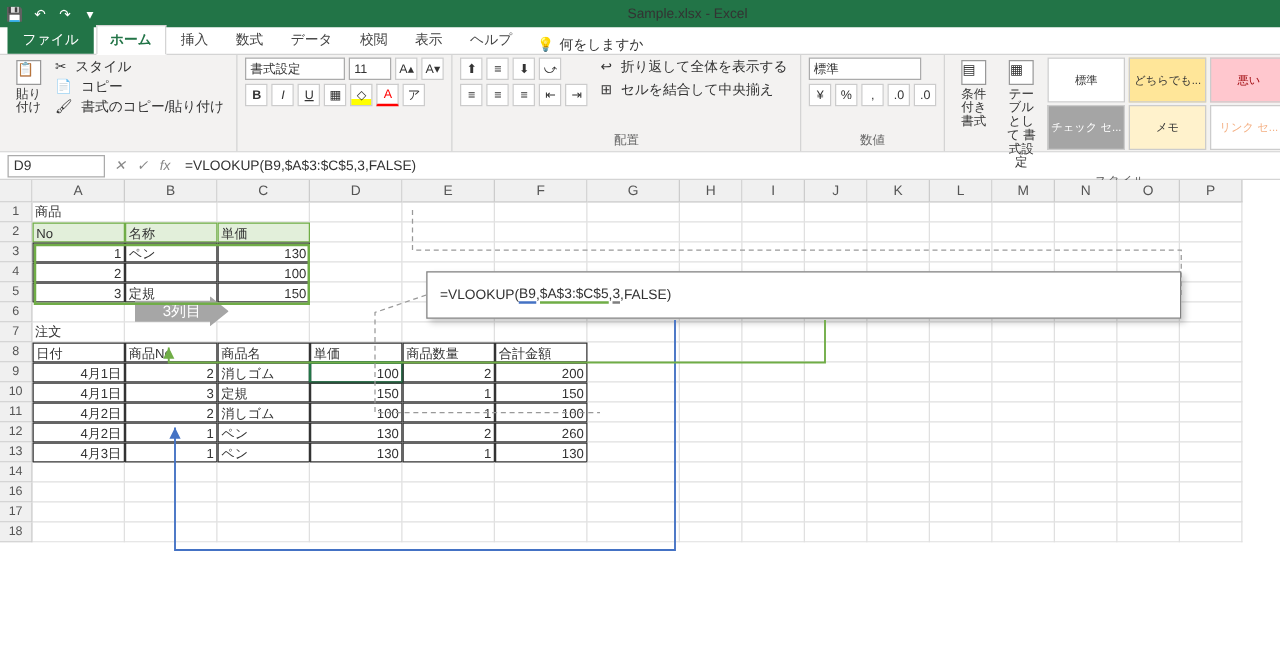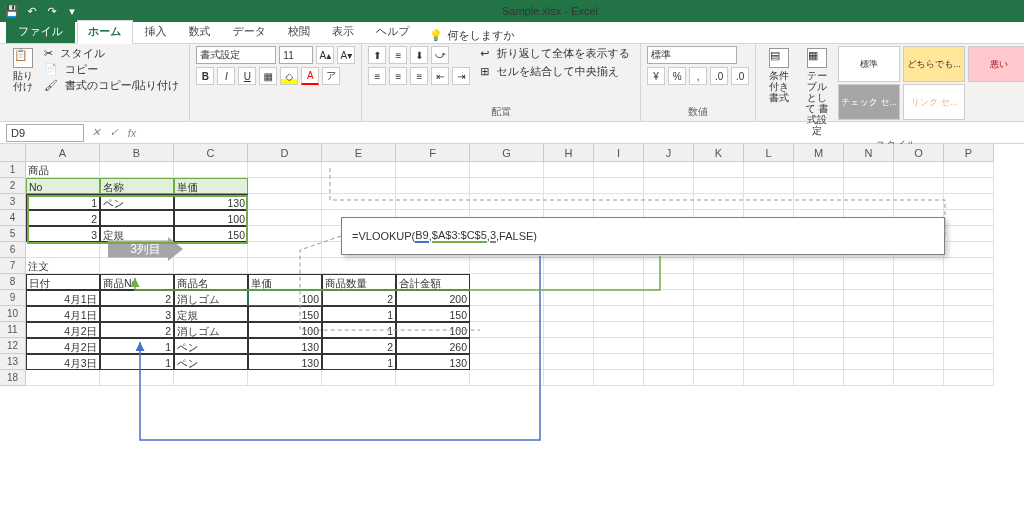--- a/index.html
+++ b/index.html
@@ -184,35 +184,37 @@
 書式設定</div>
         </div>
       <div class="styles-gallery stack" style="gap:2px">
         <div class="row">
           <div class="style-item std">標準</div>
           <div class="style-item any">どちらでも...</div>
           <div class="style-item bad">悪い</div>
         </div>
         <div class="row">
           <div class="style-item chk">チェック セ...</div>
+          <div class="style-item memo">メモ</div>
           <div class="style-item link">リンク セ...</div>
         </div>
       </div>
     </div>
     <div class="group-label">スタイル</div>
   </div>
 </div>
 
 <div class="namebox-row">
   <div class="namebox">D9</div>
   <div class="fx-btns">
     <div class="fx-btn">✕</div>
     <div class="fx-btn">✓</div>
     <div class="fx-btn">fx</div>
   </div>
+  <div class="formula">=VLOOKUP(B9,$A$3:$C$5,3,FALSE)</div>
 </div>
 
 <div class="sheet" id="sheet">
     <div class="hdr-row">
       <div class="corner"></div>
       <div class="colh" style="width:74px">A</div>
       <div class="colh" style="width:74px">B</div>
       <div class="colh" style="width:74px">C</div>
       <div class="colh" style="width:74px">D</div>
       <div class="colh" style="width:74px">E</div>
@@ -469,20 +471,77 @@
       <div class="c " style="width:50px"></div>
       <div class="c " style="width:50px"></div>
       <div class="c " style="width:50px"></div>
       <div class="c " style="width:50px"></div>
       <div class="c " style="width:50px"></div>
       <div class="c " style="width:50px"></div>
       <div class="c " style="width:50px"></div>
       <div class="c " style="width:50px"></div>
     </div>
     <div class="r">
+      <div class="rh">14</div>
+      <div class="c " style="width:74px"></div>
+      <div class="c " style="width:74px"></div>
+      <div class="c " style="width:74px"></div>
+      <div class="c " style="width:74px"></div>
+      <div class="c " style="width:74px"></div>
+      <div class="c " style="width:74px"></div>
+      <div class="c " style="width:74px"></div>
+      <div class="c " style="width:50px"></div>
+      <div class="c " style="width:50px"></div>
+      <div class="c " style="width:50px"></div>
+      <div class="c " style="width:50px"></div>
+      <div class="c " style="width:50px"></div>
+      <div class="c " style="width:50px"></div>
+      <div class="c " style="width:50px"></div>
+      <div class="c " style="width:50px"></div>
+      <div class="c " style="width:50px"></div>
+    </div>
+    <div class="r">
+      <div class="rh">16</div>
+      <div class="c " style="width:74px"></div>
+      <div class="c " style="width:74px"></div>
+      <div class="c " style="width:74px"></div>
+      <div class="c " style="width:74px"></div>
+      <div class="c " style="width:74px"></div>
+      <div class="c " style="width:74px"></div>
+      <div class="c " style="width:74px"></div>
+      <div class="c " style="width:50px"></div>
+      <div class="c " style="width:50px"></div>
+      <div class="c " style="width:50px"></div>
+      <div class="c " style="width:50px"></div>
+      <div class="c " style="width:50px"></div>
+      <div class="c " style="width:50px"></div>
+      <div class="c " style="width:50px"></div>
+      <div class="c " style="width:50px"></div>
+      <div class="c " style="width:50px"></div>
+    </div>
+    <div class="r">
+      <div class="rh">17</div>
+      <div class="c " style="width:74px"></div>
+      <div class="c " style="width:74px"></div>
+      <div class="c " style="width:74px"></div>
+      <div class="c " style="width:74px"></div>
+      <div class="c " style="width:74px"></div>
+      <div class="c " style="width:74px"></div>
+      <div class="c " style="width:74px"></div>
+      <div class="c " style="width:50px"></div>
+      <div class="c " style="width:50px"></div>
+      <div class="c " style="width:50px"></div>
+      <div class="c " style="width:50px"></div>
+      <div class="c " style="width:50px"></div>
+      <div class="c " style="width:50px"></div>
+      <div class="c " style="width:50px"></div>
+      <div class="c " style="width:50px"></div>
+      <div class="c " style="width:50px"></div>
+    </div>
+    <div class="r">
       <div class="rh">18</div>
       <div class="c " style="width:74px"></div>
       <div class="c " style="width:74px"></div>
       <div class="c " style="width:74px"></div>
       <div class="c " style="width:74px"></div>
       <div class="c " style="width:74px"></div>
       <div class="c " style="width:74px"></div>
       <div class="c " style="width:74px"></div>
       <div class="c " style="width:50px"></div>
       <div class="c " style="width:50px"></div>

